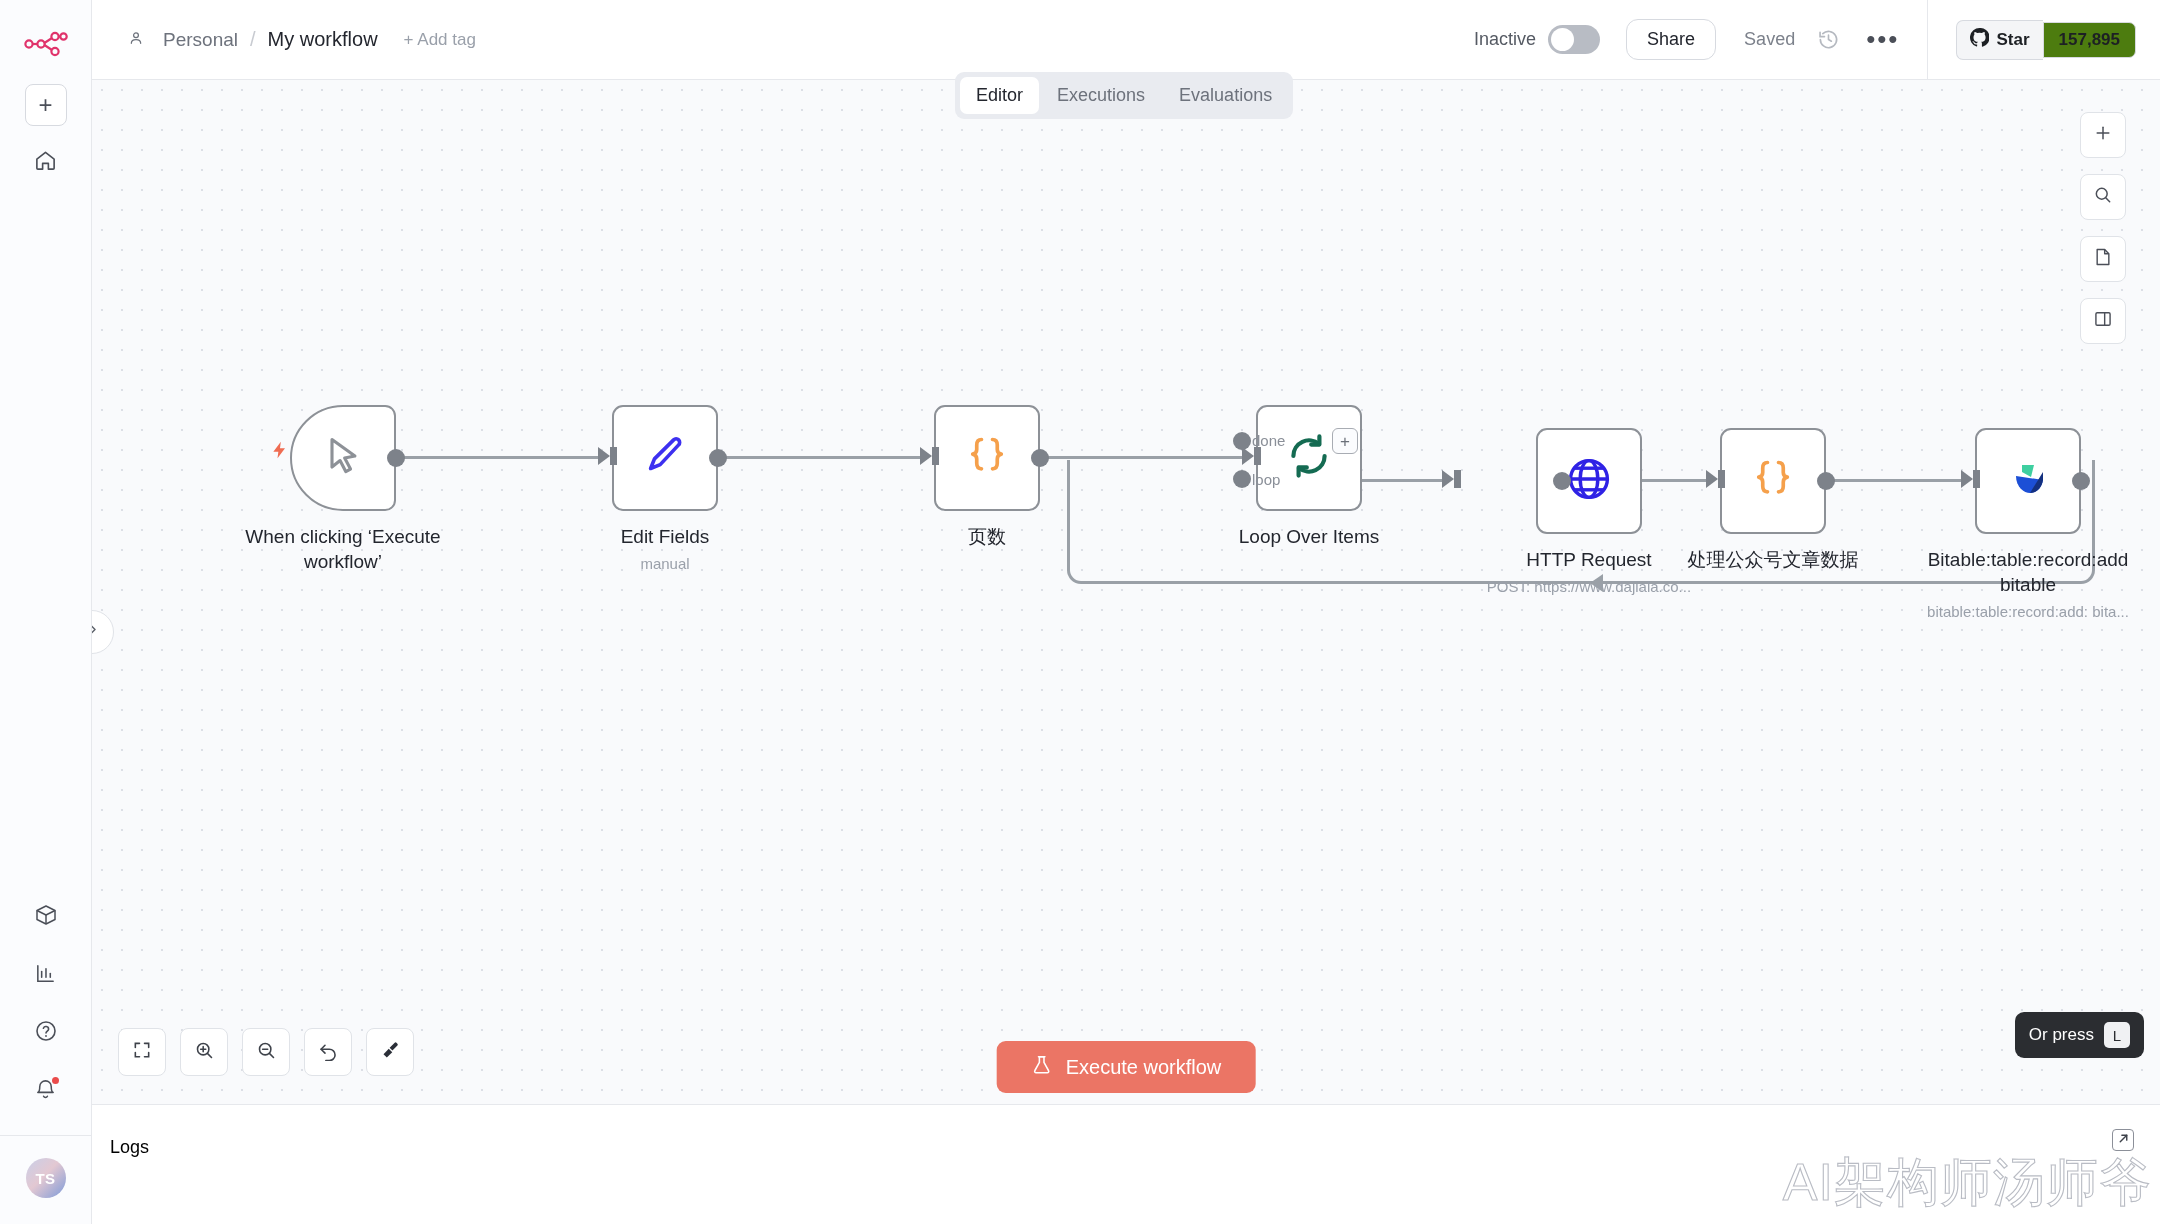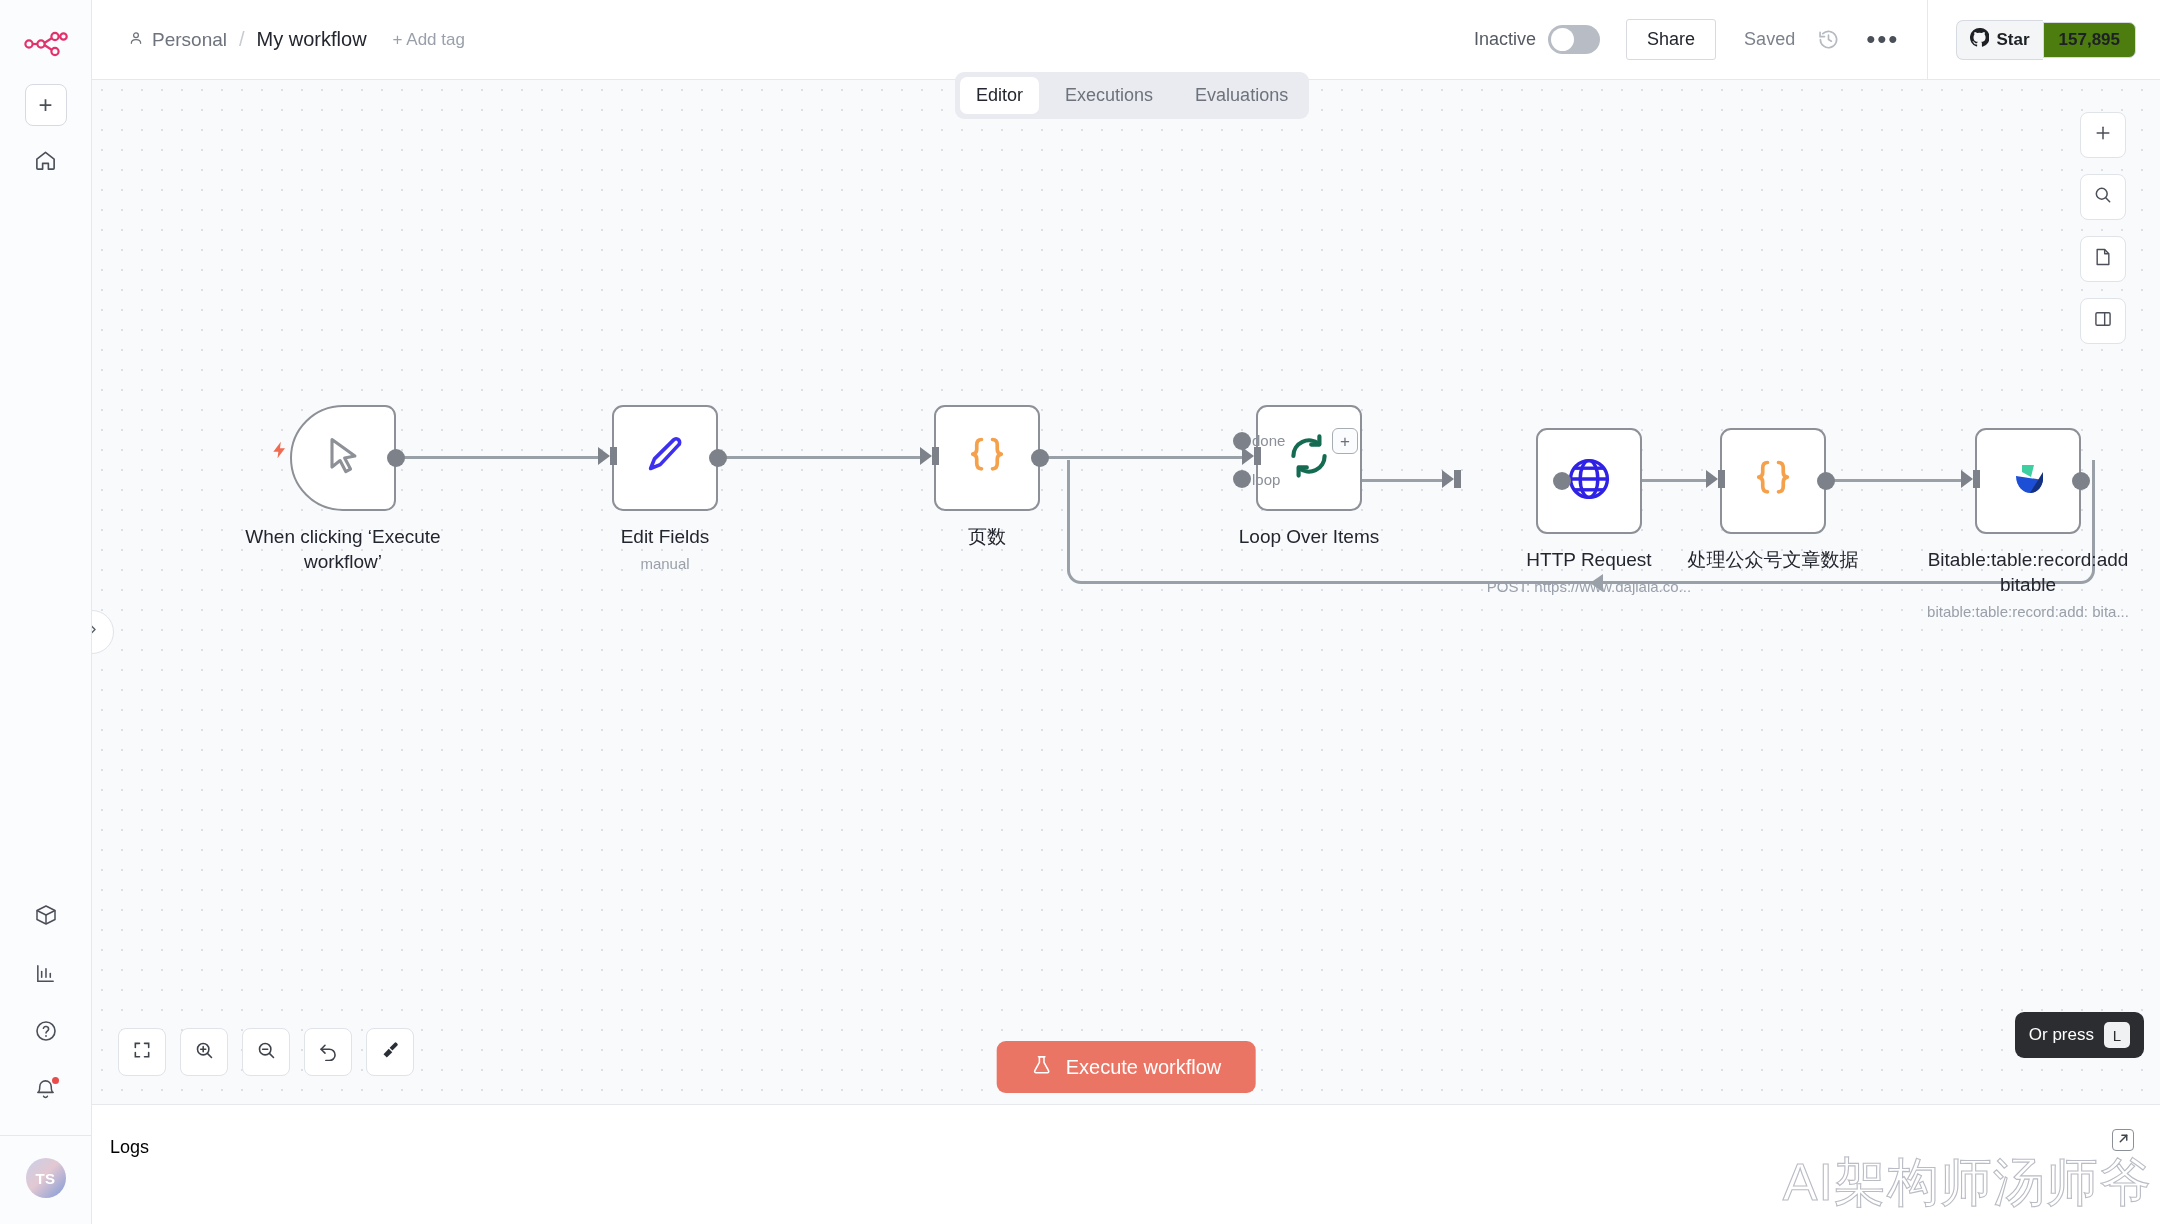--- a/index.html
+++ b/index.html
@@ -43,37 +43,37 @@
     border-radius: 50%; background: #ea4b4b;
   }
 
   
   .header {
     position: absolute; left: 92px; top: 0; right: 0; height: 80px;
     background: #fff; border-bottom: 1px solid #e6e8ec;
     display: flex; align-items: center; z-index: 30;
   }
   .breadcrumb { display: flex; align-items: center; margin-left: 36px; gap: 10px; }
-  .bc-person { display: flex; align-items: flex-start; gap: 8px; color: #6d727c; font-size: 19px; }
+  .bc-person { display: flex; align-items: flex-start; gap: 19px; color: #6d727c; font-size: 19px; }
   .bc-sep { color: #c8cbd1; font-size: 20px; padding: 0 2px; }
   .bc-title { color: #23262e; font-size: 20px; }
   .bc-addtag { color: #9aa0aa; font-size: 17px; margin-left: 16px; }
 
   .hdr-right { margin-left: auto; display: flex; align-items: center; gap: 0; padding-right: 0; height: 100%; }
   .inactive-label { color: #555a63; font-size: 18px; margin-right: 12px; }
   .toggle {
     width: 52px; height: 29px; border-radius: 15px; background: #b8bcc4;
     position: relative; margin-right: 26px;
   }
   .toggle::after {
     content: ""; position: absolute; top: 3px; left: 3px; width: 23px; height: 23px;
     border-radius: 50%; background: #fff;
   }
   .share-btn {
-    border: 1px solid #d7dae0; border-radius: 3px; background: #fff;
+    border: 1px solid #d7dae0; border-radius: 12px; background: #fff;
     padding: 9px 20px; font-size: 18px; color: #23262e; font-family: inherit;
   }
   .saved-label { color: #7c818b; font-size: 18px; margin-left: 28px; }
   .hdr-icon-btn { color: #b5b9c0; margin-left: 22px; display: flex; align-items: center; }
   .dots { color: #4b4f58; font-size: 26px; letter-spacing: 2px; margin: 0 28px 0 26px; line-height: 0.4; }
 
   .gh-divider { width: 1px; height: 80px; background: #e6e8ec; }
   .gh-wrap { display: flex; align-items: center; margin: 0 24px 0 28px; }
   .gh-star {
     display: flex; align-items: center; gap: 7px;
@@ -81,21 +81,21 @@
     border-radius: 7px 0 0 7px; padding: 7px 13px; font-size: 17px; font-weight: 600; color: #1d2024;
   }
   .gh-count {
     background: #4d7c0f; border: 1px solid #d7dae0; border-radius: 0 7px 7px 0;
     padding: 7px 15px; font-size: 17px; font-weight: 600; color: #1d2024;
   }
 
   
   .tabs {
     position: absolute; top: 72px; left: 955px; z-index: 35;
-    background: #e9ebf0; border-radius: 9px; padding: 5px; display: flex; gap: 10px;
+    background: #e9ebf0; border-radius: 9px; padding: 5px; display: flex; gap: 2px;
   }
   .tab { padding: 8px 16px; font-size: 18px; color: #6d727c; border-radius: 7px; }
   .tab.active { background: #fff; color: #23262e; }
 
   
   .canvas {
     position: absolute; left: 92px; top: 80px; right: 0; bottom: 120px;
     background-color: #f9fafc;
     background-image: radial-gradient(circle, #dcdfe6 1.1px, transparent 1.1px);
     background-size: 20px 20px;

